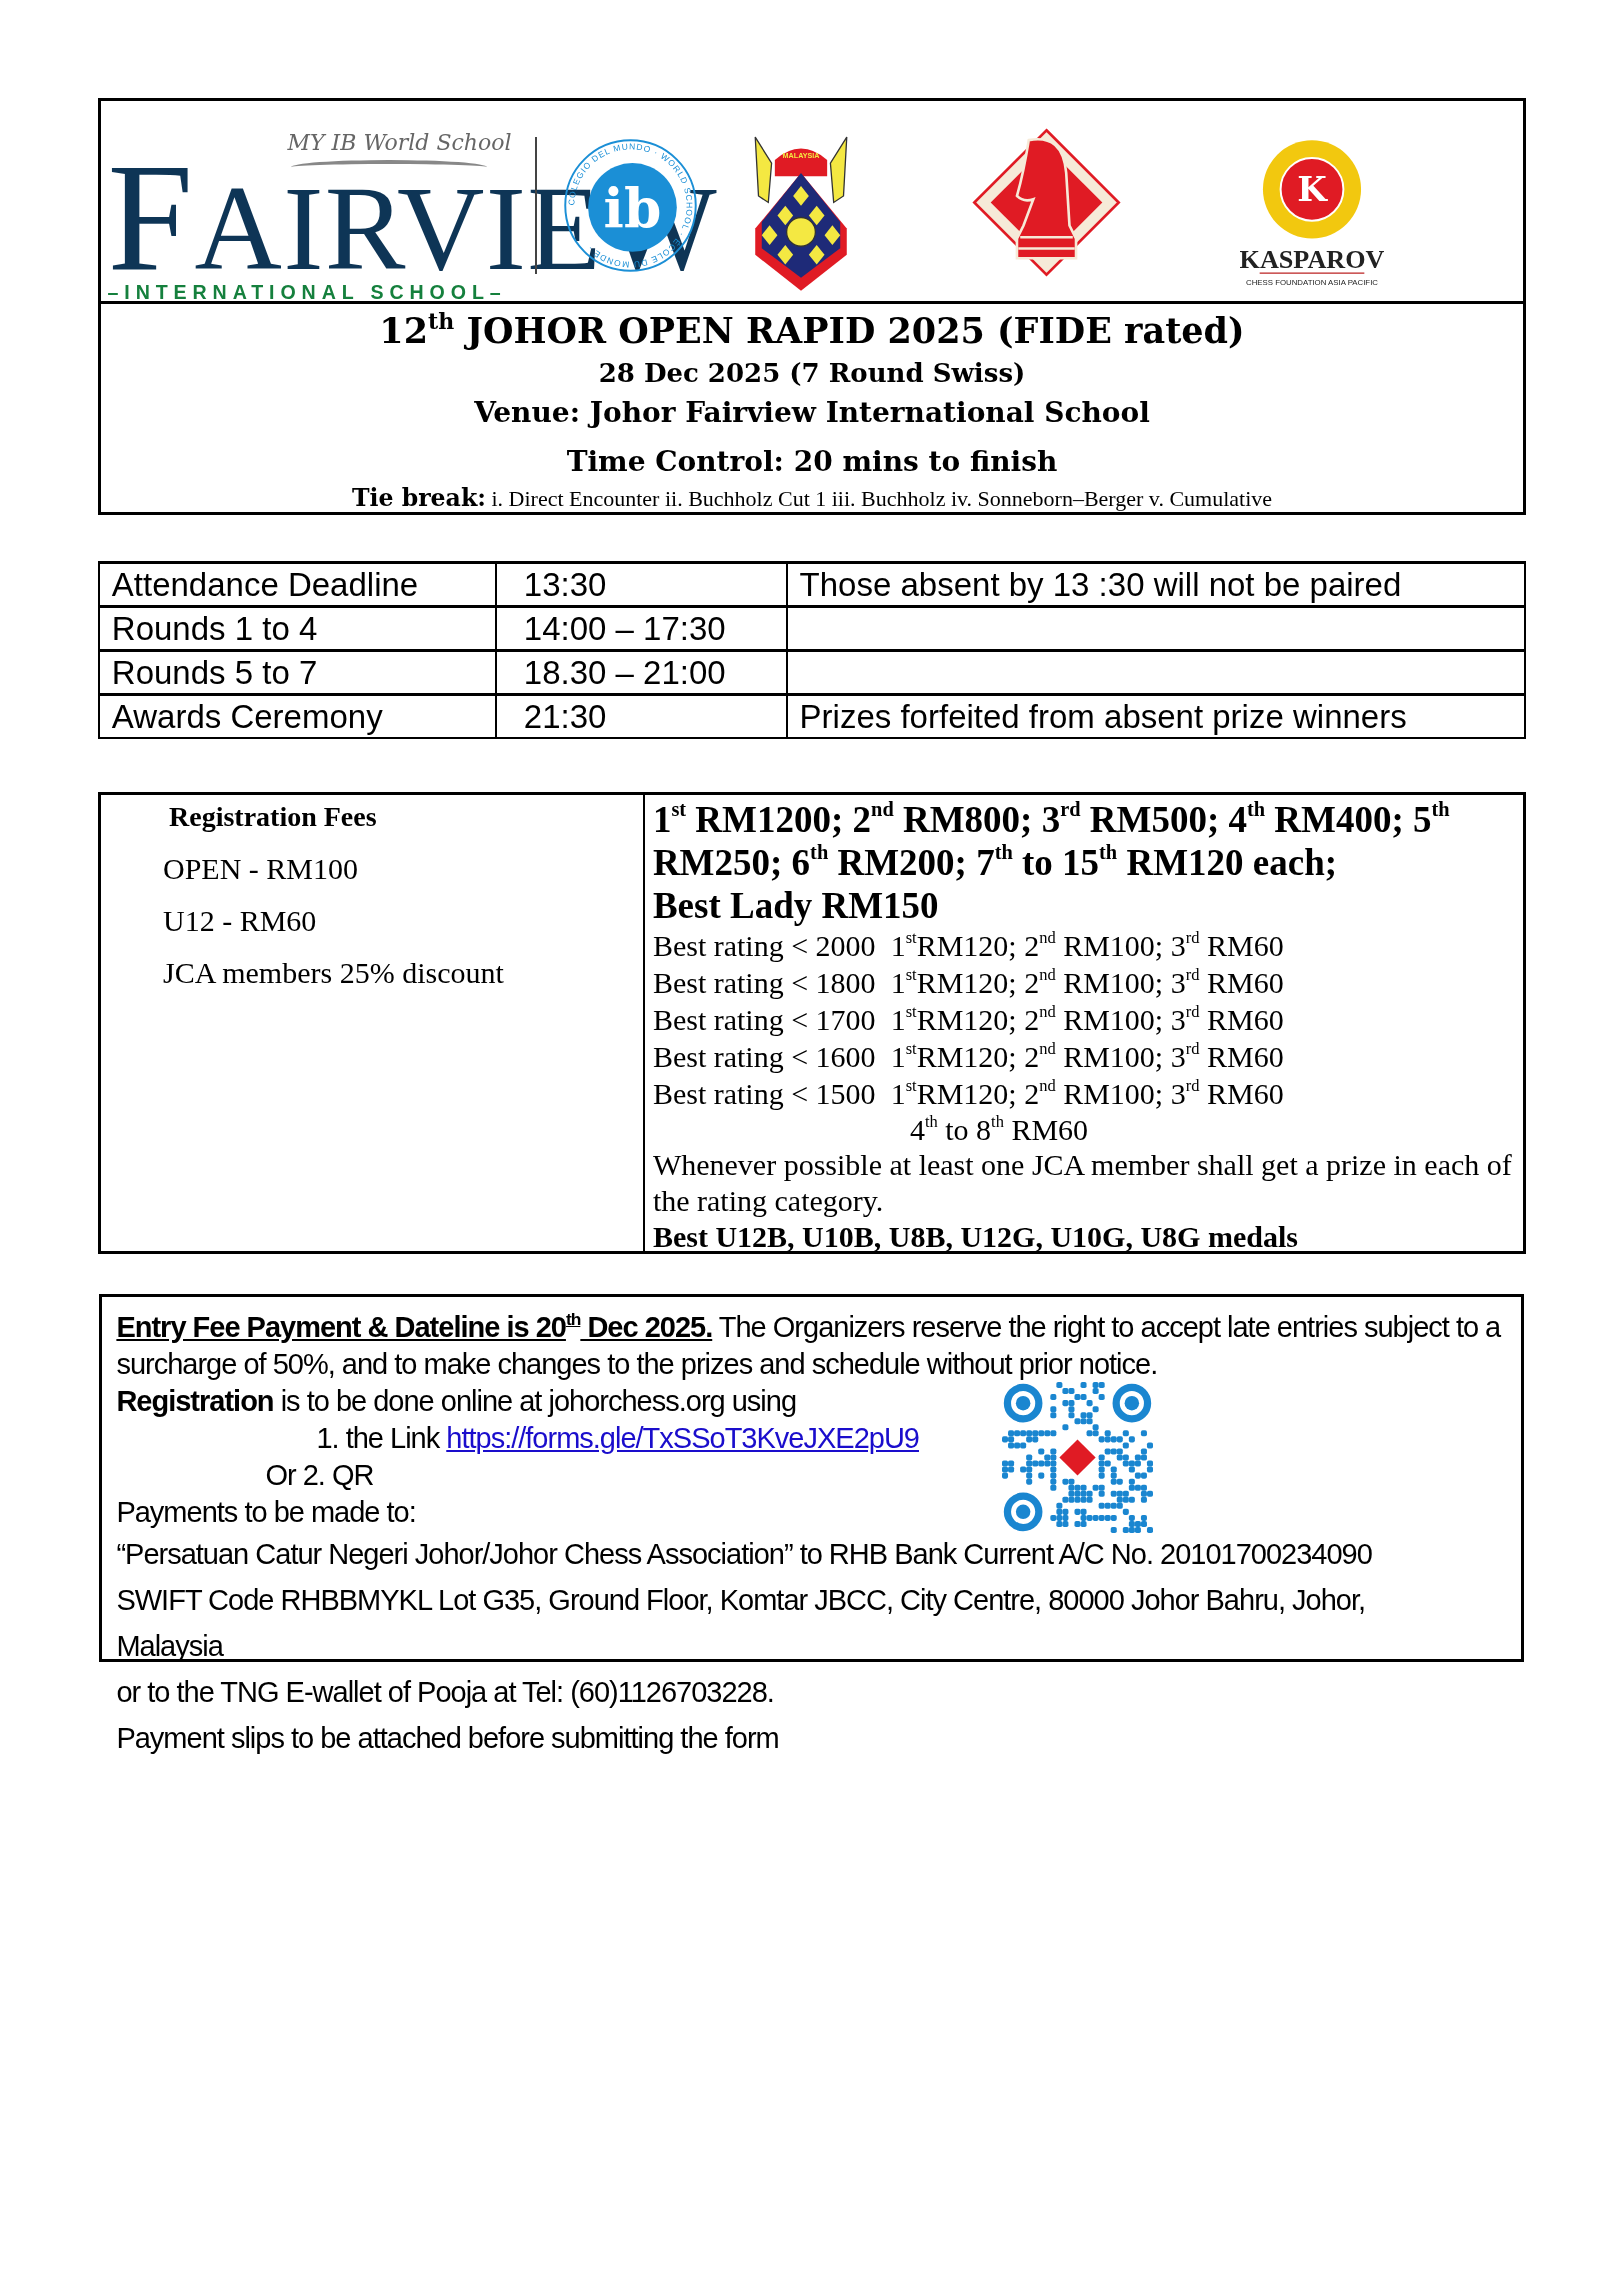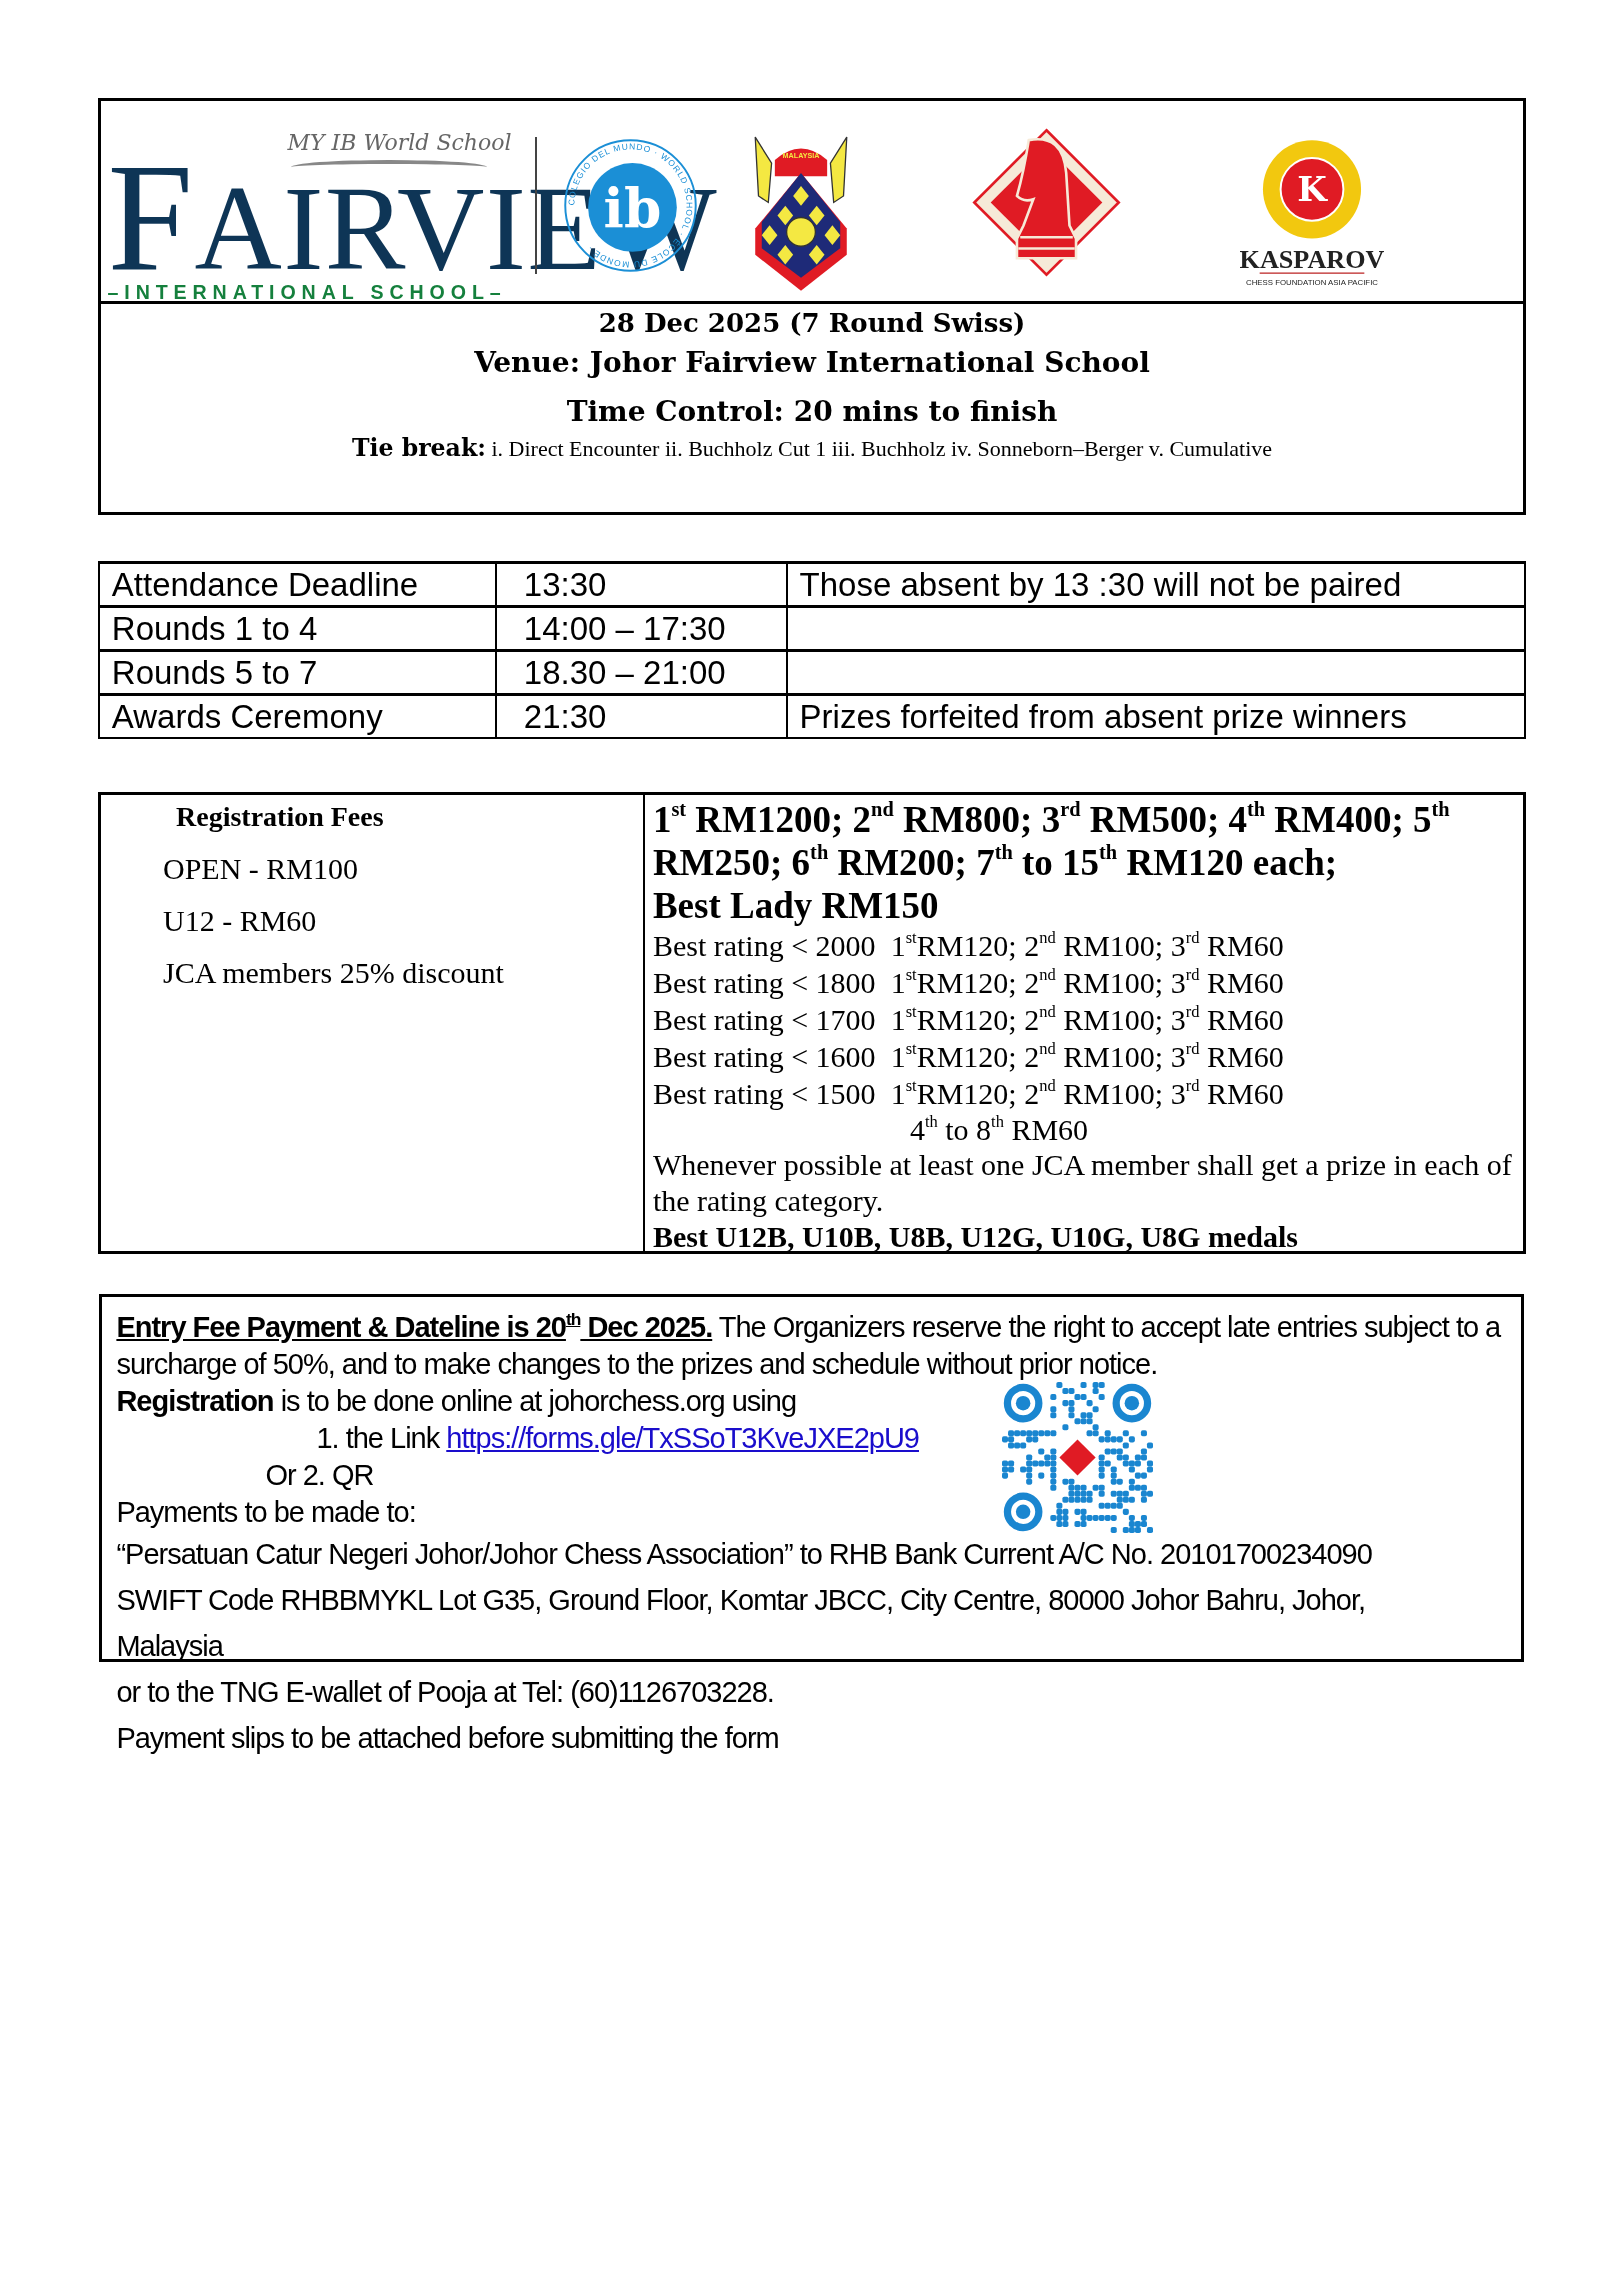--- a/index.html
+++ b/index.html
@@ -35,21 +35,21 @@
   
   #schedule { position: absolute; left: 98px; top: 561px; width: 1428px; border-collapse: collapse; }
   #schedule td { border: 2.6px solid #000; font-family: "Liberation Sans", sans-serif; font-size: 33px; height: 41px; padding: 0 13px 0 11.8px; white-space: nowrap; }
   #schedule tr { border-top: 3.9px solid #000; }
   #schedule td.c1 { width: 370px; }
   #schedule td.c2 { width: 249px; padding-left: 27px; }
 
   
   #prizes { position: absolute; left: 98px; top: 792px; width: 1428px; height: 462px; border: 3.3px solid #000; box-sizing: border-box; display: flex; }
   #fees { width: 544px; border-right: 2.6px solid #000; box-sizing: border-box; padding: 2.6px 0 0 62px; }
-  .fees-title { font-family: "Liberation Serif", serif; font-weight: bold; font-size: 28px; margin-left: 13px; line-height: 37px; }
+  .fees-title { font-family: "Liberation Serif", serif; font-weight: bold; font-size: 28px; margin-left: 6px; line-height: 37px; }
   .fees-line { font-family: "Liberation Serif", serif; font-size: 30px; line-height: 37px; margin-top: 15px; }
   #prize-col { flex: 1; padding: 2.6px 0 0 7.9px; font-family: "Liberation Serif", serif; }
   .main-prize { font-weight: bold; font-size: 37px; line-height: 43px; }
   .main-prize sup, .rating sup, .extra sup { font-size: 0.55em; vertical-align: 0.75em; line-height: 0; margin-top: 34px; }
   .rating { font-size: 30px; line-height: 37px; white-space: pre; }
   .extra { font-size: 30px; line-height: 35px; padding-left: 257px; }
   .note { font-size: 30px; line-height: 36px; }
   .medals { font-weight: bold; font-size: 30px; line-height: 36px; }
 
   
@@ -118,20 +118,21 @@
       <circle cx="110" cy="80" r="48" fill="#e01b24"></circle>
       <circle cx="110" cy="80" r="48" fill="none" stroke="#fff" stroke-width="3"></circle>
       <text x="110" y="98" text-anchor="middle" font-family="DejaVu Serif, serif" font-weight="bold" font-size="52" fill="#fff">K</text>
       <text x="110" y="200" text-anchor="middle" font-family="Liberation Serif, serif" font-weight="bold" font-size="40" fill="#222">KASPAROV</text>
       <line x1="30" y1="208" x2="190" y2="208" stroke="#b22" stroke-width="2"></line>
       <text x="110" y="226" text-anchor="middle" font-family="Liberation Sans, sans-serif" font-size="12" fill="#222">CHESS FOUNDATION ASIA PACIFIC</text>
     </svg>
   </div>
 
   <div id="title-area">
+    <div class="t1"><span>12</span><sup>th</sup><span> JOHOR OPEN RAPID 2025 (FIDE rated)</span></div>
     <div class="t2">28 Dec 2025  (7 Round Swiss)</div>
     <div class="t3">Venue: Johor Fairview International School</div>
     <div class="t4">Time Control: 20 mins to finish</div>
     <div class="t5"><span class="lbl">Tie break:</span><span class="val"> i. Direct Encounter ii. Buchholz Cut 1 iii.  Buchholz iv. Sonneborn–Berger v. Cumulative</span></div>
   </div>
 </div>
 
 <table id="schedule">
   <tbody>
     <tr>

